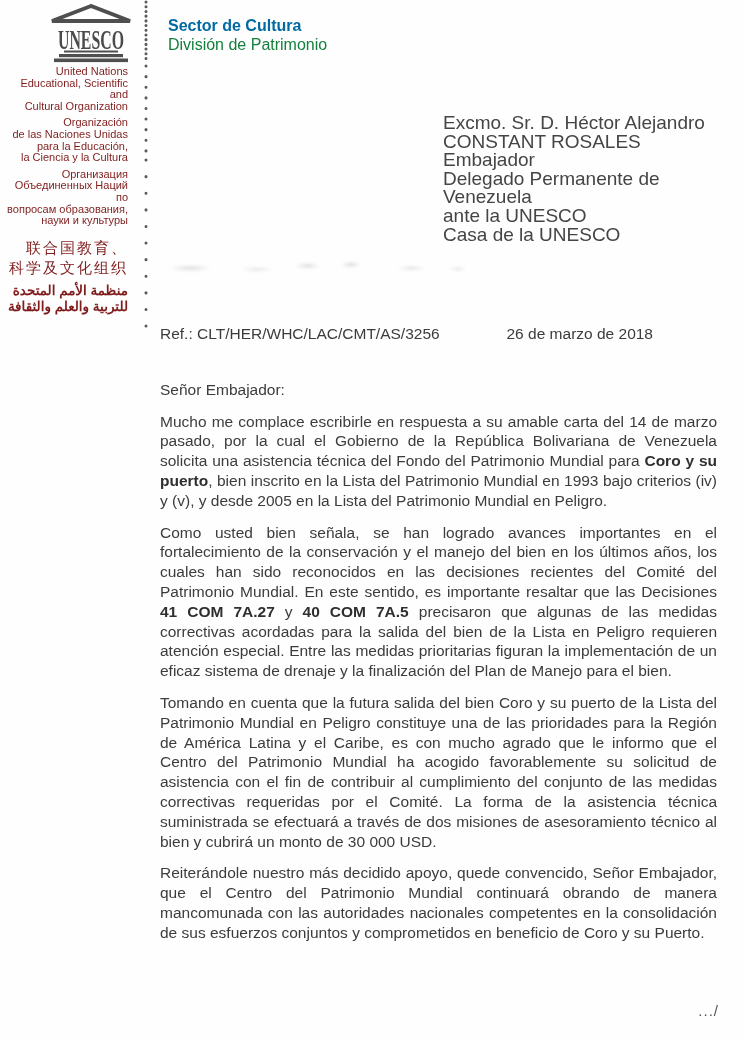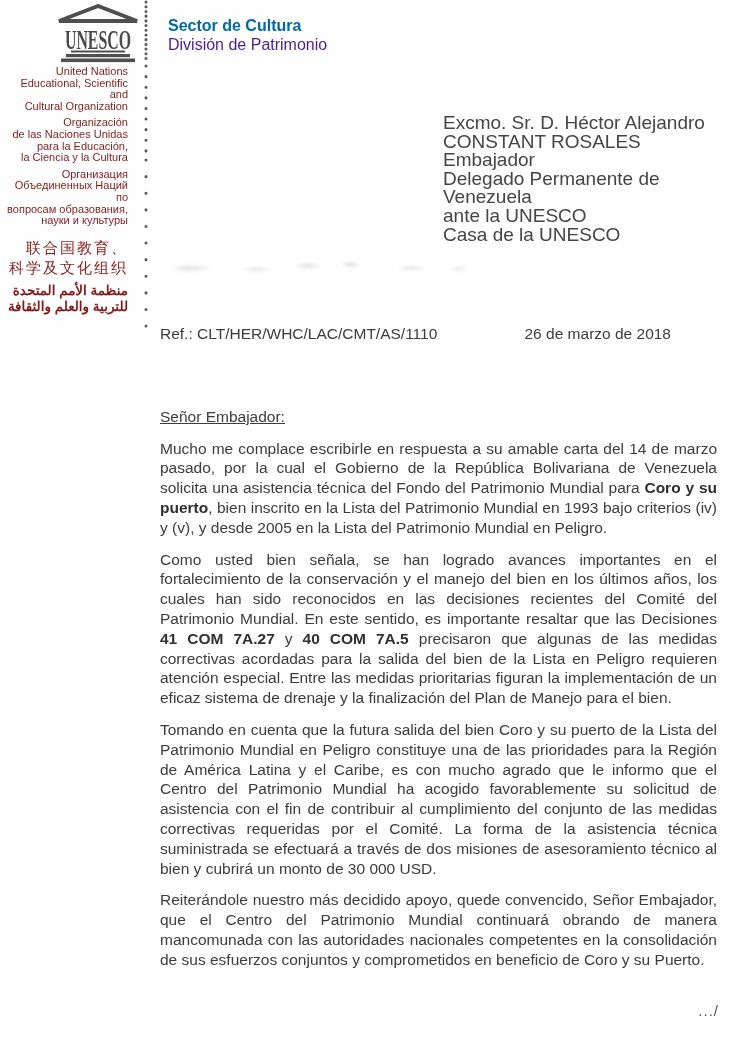--- a/index.html
+++ b/index.html
@@ -5,33 +5,33 @@
   html,body{margin:0;padding:0;background:#ffffff;}
   .page{
     position:relative;
     width:743px;height:1041px;
     background:#fefefe;
     font-family:"Liberation Sans", sans-serif;
     color:#3c3c3c;
     overflow:hidden;
   }
   
-  .logo{position:absolute;left:53px;top:4px;width:90px;height:60px;}
+  .logo{position:absolute;left:46px;top:4px;width:90px;height:60px;}
   .org-names{
     position:absolute;left:0;top:66px;width:128px;
     text-align:right;color:#7f1d1d;
   }
   .org{white-space:pre-line;font-size:11px;line-height:11.6px;margin-bottom:5px;}
   .org.ru{margin-bottom:11px;}
   .org.ar{font-size:13.5px;line-height:16.5px;font-weight:bold;margin-bottom:9px;direction:rtl;}
   .org.zh{font-size:15px;line-height:20px;letter-spacing:2px;}
   .dotted{position:absolute;left:143px;top:0;}
   .sector{position:absolute;left:168px;top:16px;font-size:16px;line-height:19px;}
   .sector-title{font-weight:bold;color:#0369a1;}
-  .sector-sub{color:#4c1d95;}
+  .sector-sub{color:#15803d;}
   
   .recipient{
     position:absolute;left:443px;top:114px;
     font-size:19px;line-height:18.6px;color:#454545;
     white-space:pre-line;
   }
   
   .smudge{
     position:absolute;left:150px;top:255px;width:335px;height:24px;
     background-image:
@@ -39,22 +39,22 @@
       radial-gradient(ellipse 24px 4px at 32% 60%, rgba(150,150,150,.25), transparent 70%),
       radial-gradient(ellipse 18px 5px at 47% 45%, rgba(140,140,140,.30), transparent 70%),
       radial-gradient(ellipse 14px 4px at 60% 40%, rgba(130,130,130,.33), transparent 70%),
       radial-gradient(ellipse 20px 4px at 78% 55%, rgba(145,145,145,.28), transparent 70%),
       radial-gradient(ellipse 12px 4px at 92% 58%, rgba(150,150,150,.25), transparent 70%);
     filter:blur(1.5px);
   }
   
   .content{position:absolute;left:160px;top:324px;width:557px;font-size:15.5px;line-height:19.8px;}
   .ref-row{display:flex;justify-content:space-between;}
-  .ref-row .date{margin-right:46px;}
-  .salutation{margin:63px 0 0 0;text-decoration:underline;}
+  .ref-row .date{margin-right:64px;}
+  .salutation{margin:36px 0 0 0;}
   p.para{margin:12px 0 0 0;text-align:justify;}
   p.para b{color:#2f2f2f;}
   .continuation{
     position:absolute;right:24px;top:1002px;
     font-size:15px;color:#555;letter-spacing:1px;
   }
 </style>
 </head>
 <body>
 
@@ -103,21 +103,21 @@
 CONSTANT ROSALES
 Embajador
 Delegado Permanente de Venezuela
 ante la UNESCO
 Casa de la UNESCO</div>
 
   <div class="smudge"></div>
 
   <div class="content">
     <div class="ref-row">
-      <span>Ref.: CLT/HER/WHC/LAC/CMT/AS/1110</span>
+      <span>Ref.: CLT/HER/WHC/LAC/CMT/AS/3256</span>
       <span class="date">26 de marzo de 2018</span>
     </div>
 
     <p class="salutation">Señor Embajador:</p>
 
     <p class="para"><span>Mucho me complace escribirle en respuesta a su amable carta del 14 de marzo pasado, por la cual el Gobierno de la República Bolivariana de Venezuela solicita una asistencia técnica del Fondo del Patrimonio Mundial para </span><b>Coro y su puerto</b><span>, bien inscrito en la Lista del Patrimonio Mundial en 1993 bajo criterios (iv) y (v), y desde 2005 en la Lista del Patrimonio Mundial en Peligro.</span></p>
 
     <p class="para"><span>Como usted bien señala, se han logrado avances importantes en el fortalecimiento de la conservación y el manejo del bien en los últimos años, los cuales han sido reconocidos en las decisiones recientes del Comité del Patrimonio Mundial. En este sentido, es importante resaltar que las Decisiones </span><b>41 COM 7A.27</b><span> y </span><b>40 COM 7A.5</b><span> precisaron que algunas de las medidas correctivas acordadas para la salida del bien de la Lista en Peligro requieren atención especial. Entre las medidas prioritarias figuran la implementación de un eficaz sistema de drenaje y la finalización del Plan de Manejo para el bien.</span></p>
 
     <p class="para">Tomando en cuenta que la futura salida del bien Coro y su puerto de la Lista del Patrimonio Mundial en Peligro constituye una de las prioridades para la Región de América Latina y el Caribe, es con mucho agrado que le informo que el Centro del Patrimonio Mundial ha acogido favorablemente su solicitud de asistencia con el fin de contribuir al cumplimiento del conjunto de las medidas correctivas requeridas por el Comité. La forma de la asistencia técnica suministrada se efectuará a través de dos misiones de asesoramiento técnico al bien y cubrirá un monto de 30 000 USD.</p>

